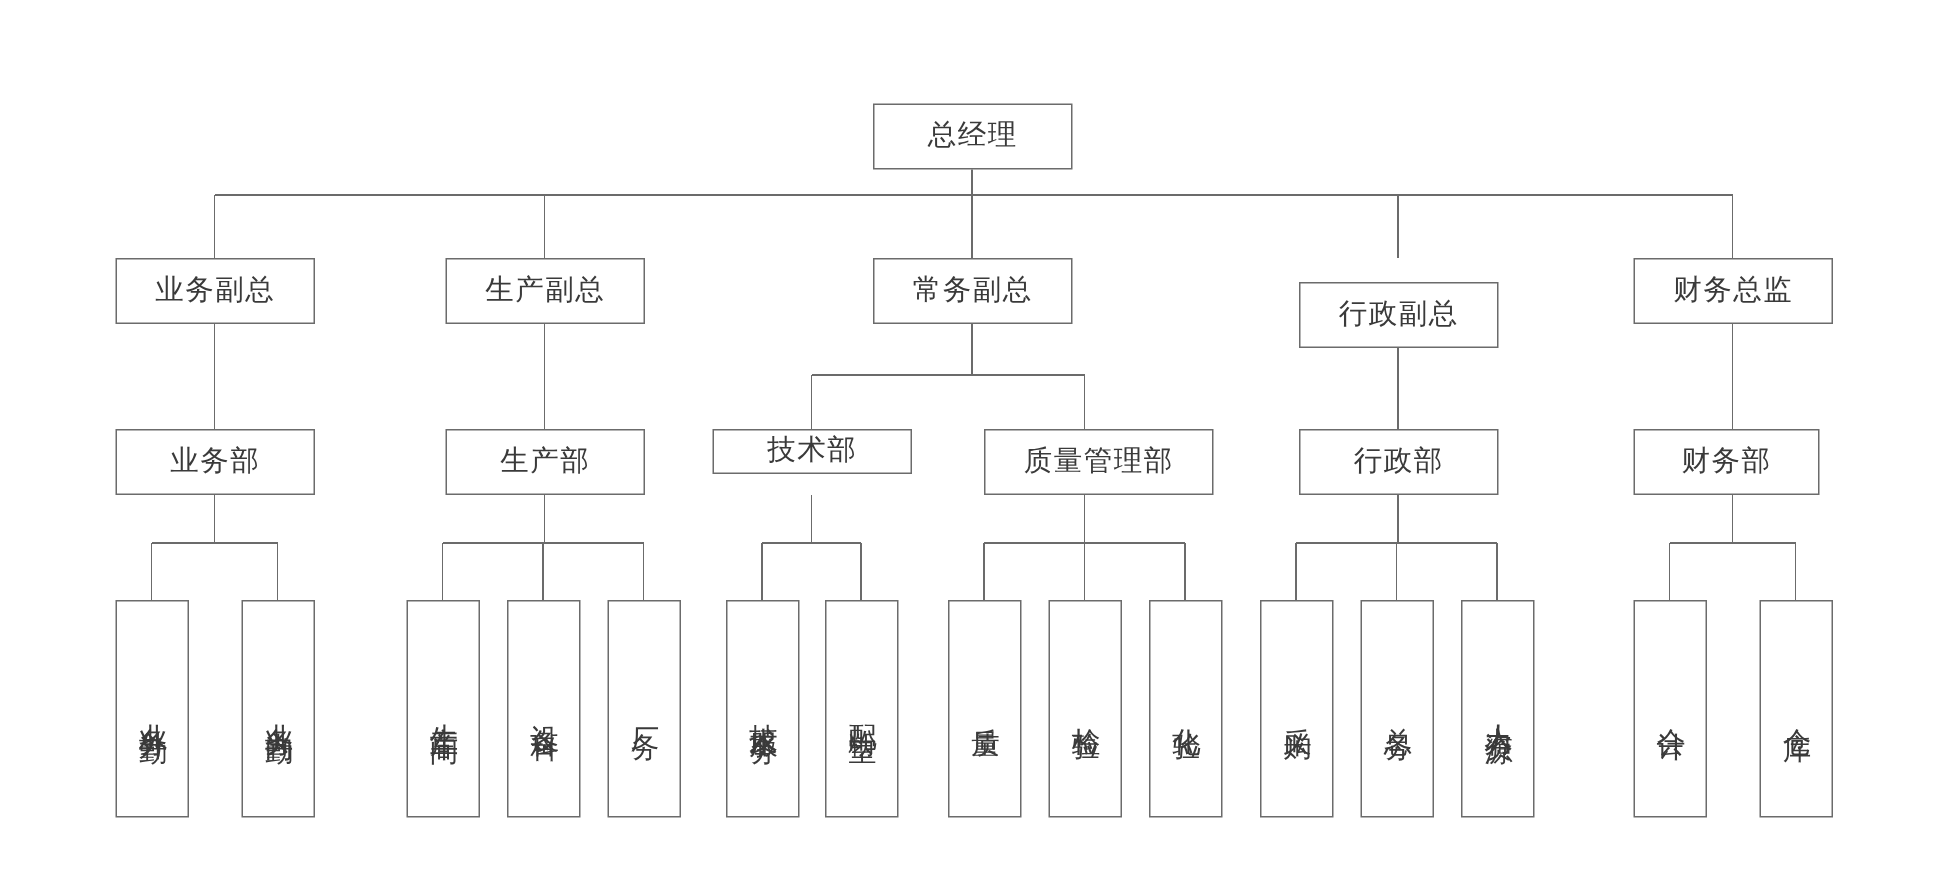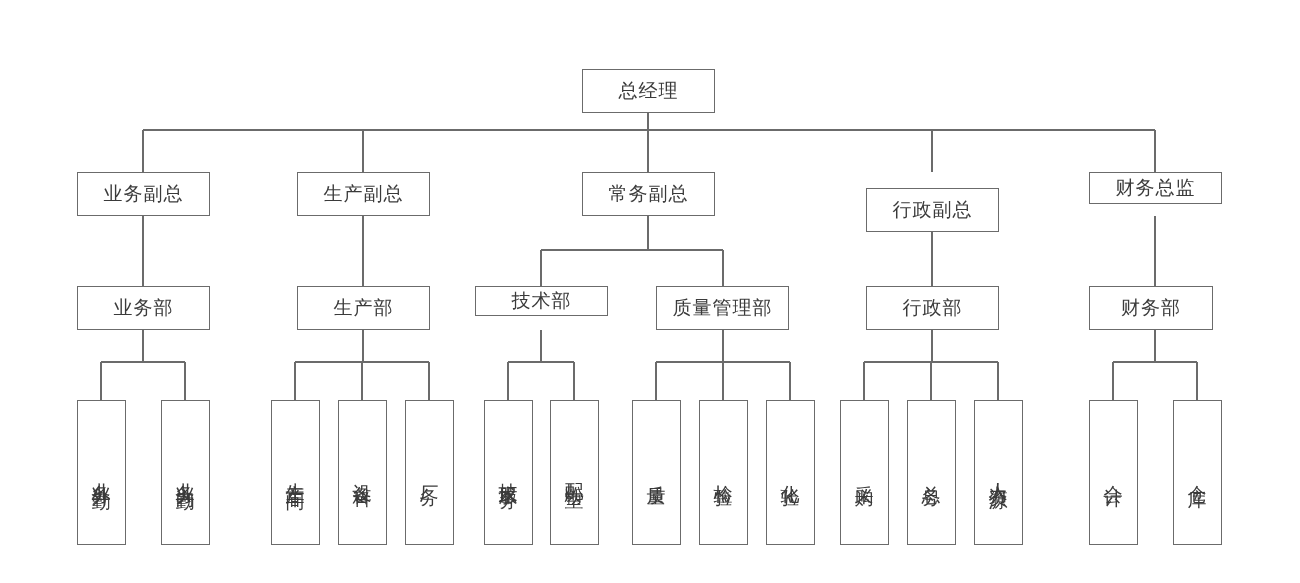--- a/index.html
+++ b/index.html
@@ -127,34 +127,34 @@
   </div>
   <div class="node horiz" style="left:297px; top:172px; width:133px; height:44px;">
     <span>生产副总</span>
   </div>
   <div class="node horiz" style="left:582px; top:172px; width:133px; height:44px;">
     <span>常务副总</span>
   </div>
   <div class="node horiz" style="left:866px; top:172px; width:133px; height:44px;margin-top:16px;">
     <span>行政副总</span>
   </div>
-  <div class="node horiz" style="left:1089px; top:172px; width:133px; height:32px;">
+  <div class="node horiz" style="left:1089px; top:172px; width:133px; height:44px;">
     <span>财务总监</span>
   </div>
 
   <div class="node horiz" style="left:77px; top:286px; width:133px; height:44px;">
     <span>业务部</span>
   </div>
   <div class="node horiz" style="left:297px; top:286px; width:133px; height:44px;">
     <span>生产部</span>
   </div>
   <div class="node horiz" style="left:475px; top:286px; width:133px; height:30px;">
     <span>技术部</span>
   </div>
-  <div class="node horiz" style="left:656px; top:286px; width:133px; height:44px;">
+  <div class="node horiz" style="left:656px; top:286px; width:153px; height:44px;">
     <span>质量管理部</span>
   </div>
   <div class="node horiz" style="left:866px; top:286px; width:133px; height:44px;">
     <span>行政部</span>
   </div>
   <div class="node horiz" style="left:1089px; top:286px; width:124px; height:44px;">
     <span>财务部</span>
   </div>
 
   <div class="node vert" style="left:77px; top:400px; width:49px; height:145px;">

